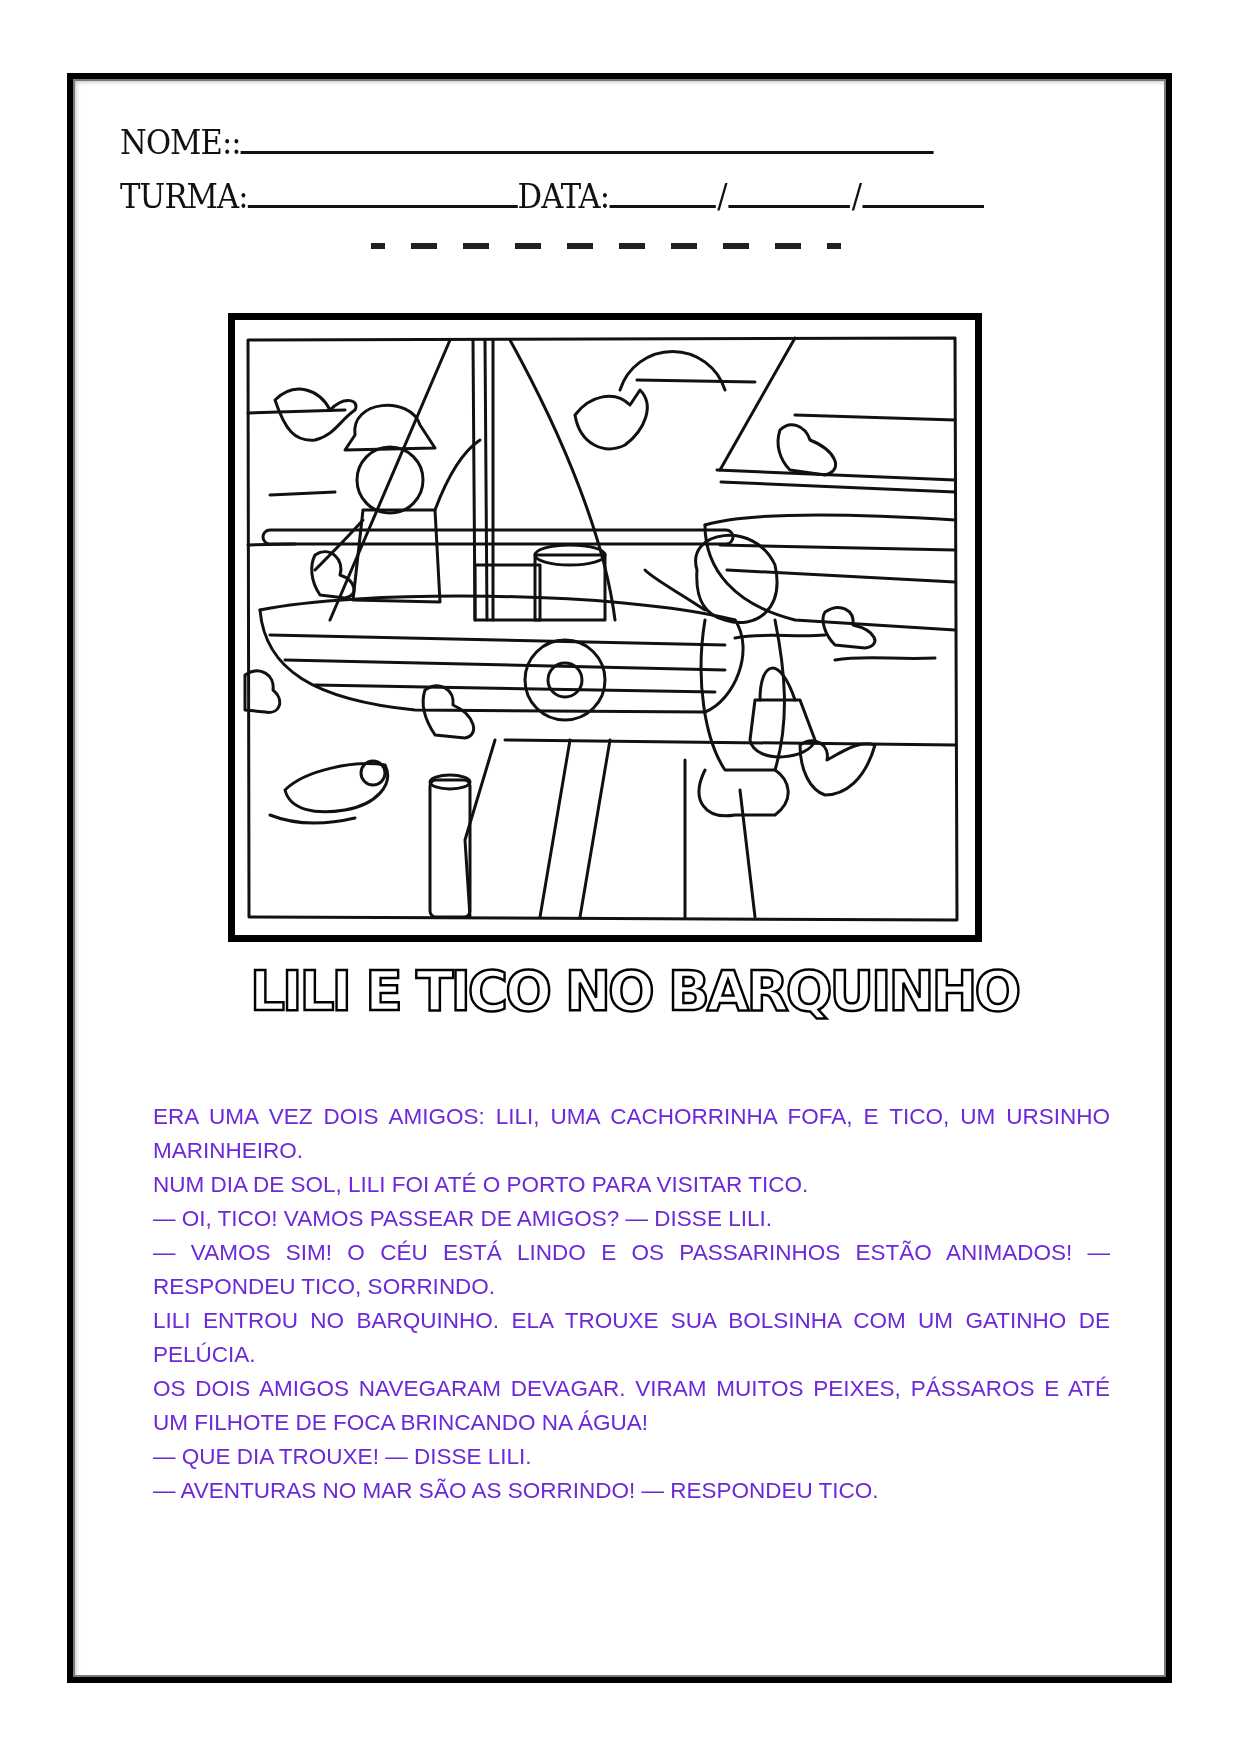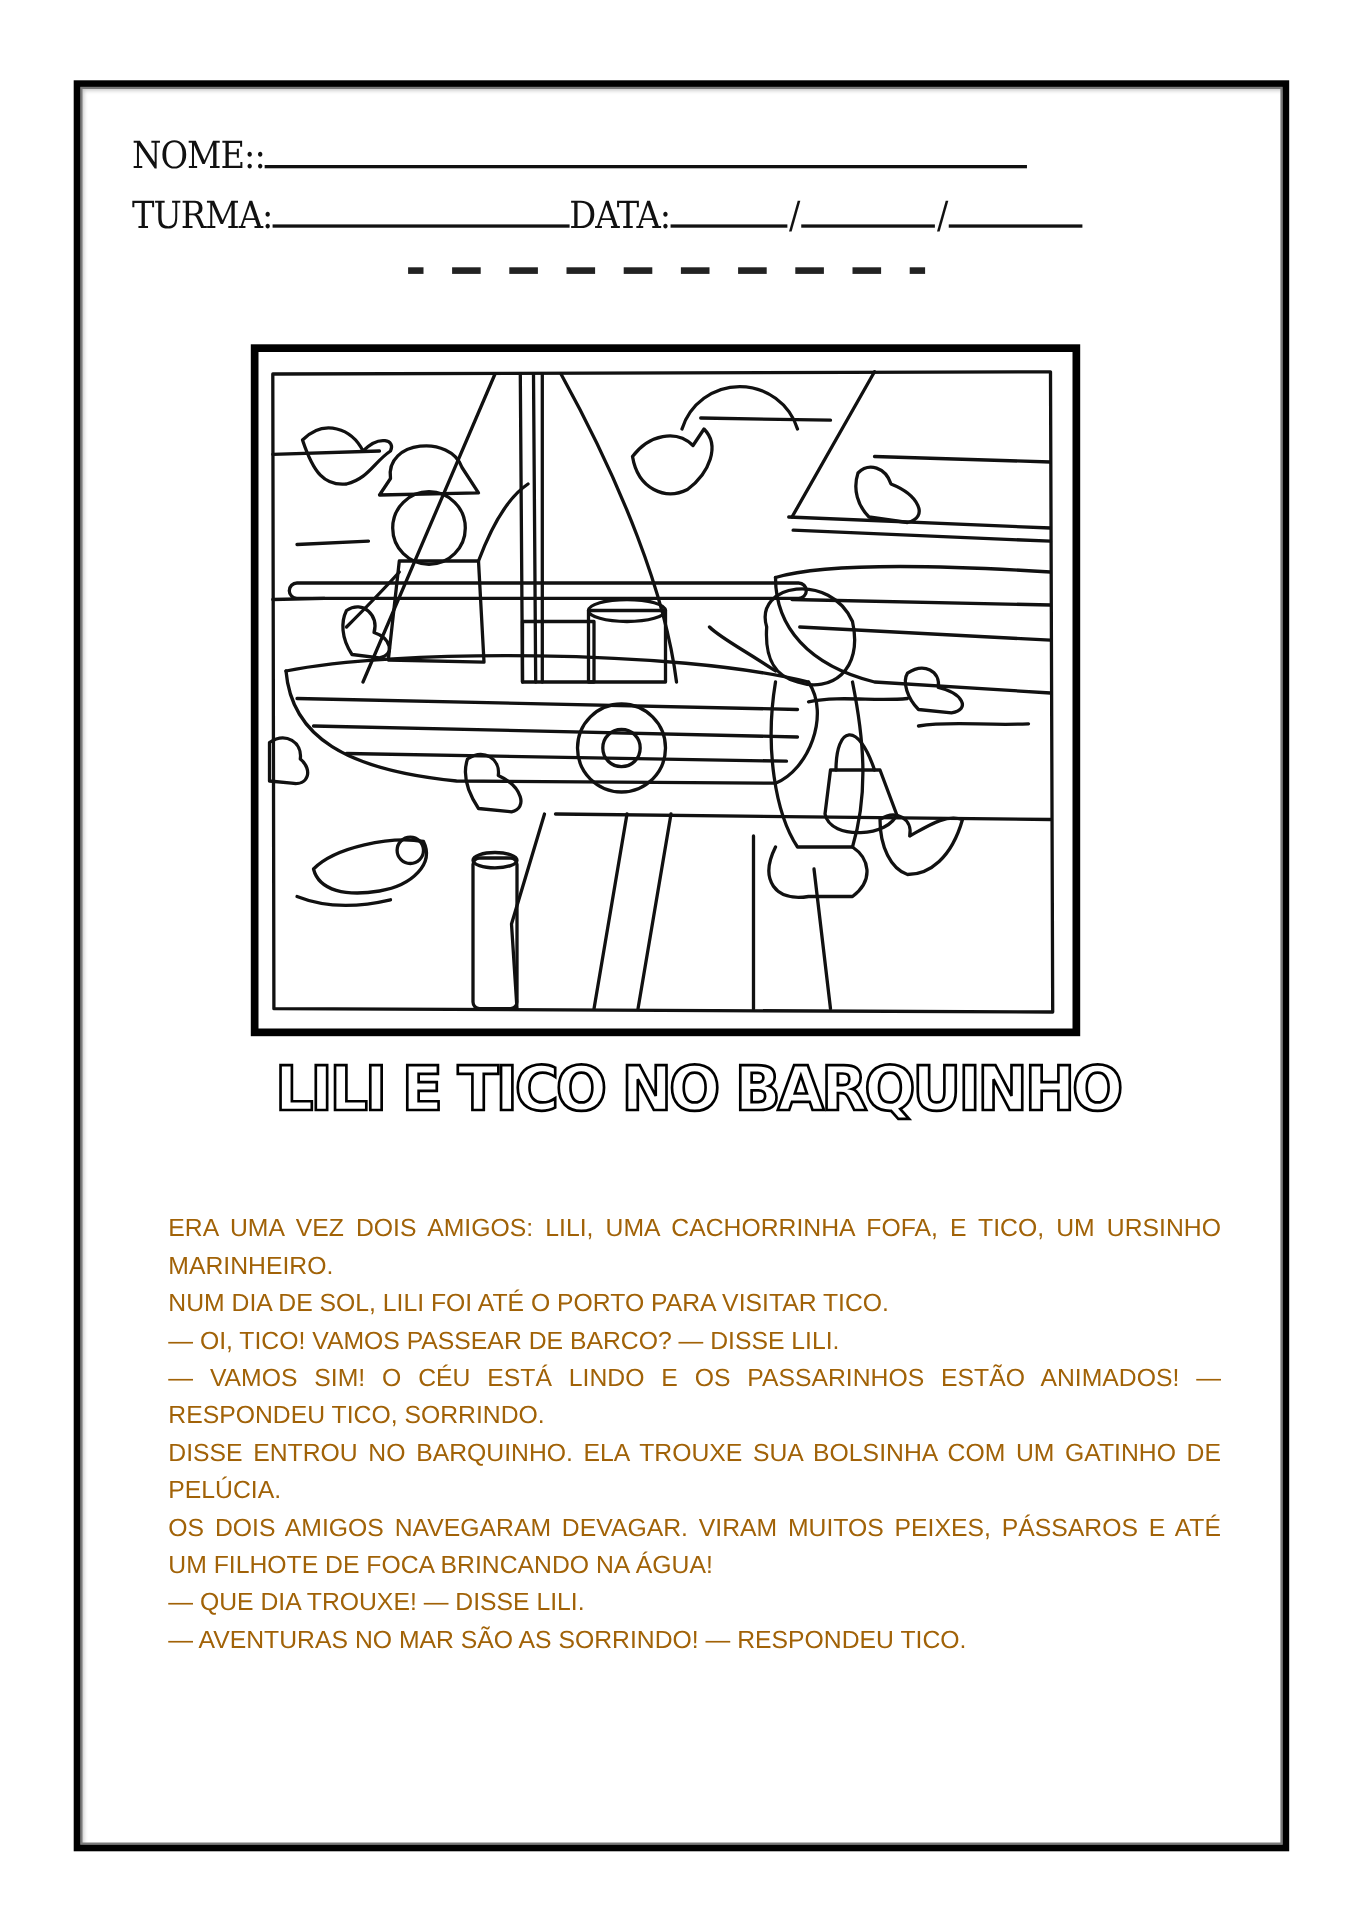--- a/index.html
+++ b/index.html
@@ -99,21 +99,21 @@
     }
 
     .story-text {
       position: absolute;
       left: 153px;
       top: 1100px;
       width: 957px;
       font-family: "Liberation Sans", sans-serif;
       font-size: 22.5px;
       line-height: 34px;
-      color: #a16207;
+      color: #6d28d9;
     }
     .story-text p {
       margin: 0;
       text-align: justify;
       text-align-last: left;
     }
   </style>
 </head>
 <body>
 
@@ -222,19 +222,19 @@
     <path d="M500 318 C530 312 560 318 590 315"></path>
     <path d="M600 340 C630 335 660 340 700 338"></path>
   </svg>
 </div>
 
 <div class="story-title">LILI E TICO NO BARQUINHO</div>
 
 <div class="story-text">
   <p>ERA UMA VEZ DOIS AMIGOS: LILI, UMA CACHORRINHA FOFA, E TICO, UM URSINHO MARINHEIRO.</p>
   <p>NUM DIA DE SOL, LILI FOI ATÉ O PORTO PARA VISITAR TICO.</p>
-  <p>— OI, TICO! VAMOS PASSEAR DE BARCO? — DISSE LILI.</p>
+  <p>— OI, TICO! VAMOS PASSEAR DE AMIGOS? — DISSE LILI.</p>
   <p>— VAMOS SIM! O CÉU ESTÁ LINDO E OS PASSARINHOS ESTÃO ANIMADOS! — RESPONDEU TICO, SORRINDO.</p>
-  <p>DISSE ENTROU NO BARQUINHO. ELA TROUXE SUA BOLSINHA COM UM GATINHO DE PELÚCIA.</p>
+  <p>LILI ENTROU NO BARQUINHO. ELA TROUXE SUA BOLSINHA COM UM GATINHO DE PELÚCIA.</p>
   <p>OS DOIS AMIGOS NAVEGARAM DEVAGAR. VIRAM MUITOS PEIXES, PÁSSAROS E ATÉ UM FILHOTE DE FOCA BRINCANDO NA ÁGUA!</p>
   <p>— QUE DIA TROUXE! — DISSE LILI.</p>
   <p>— AVENTURAS NO MAR SÃO AS SORRINDO! — RESPONDEU TICO.</p>
 </div>
 
 </body></html>

